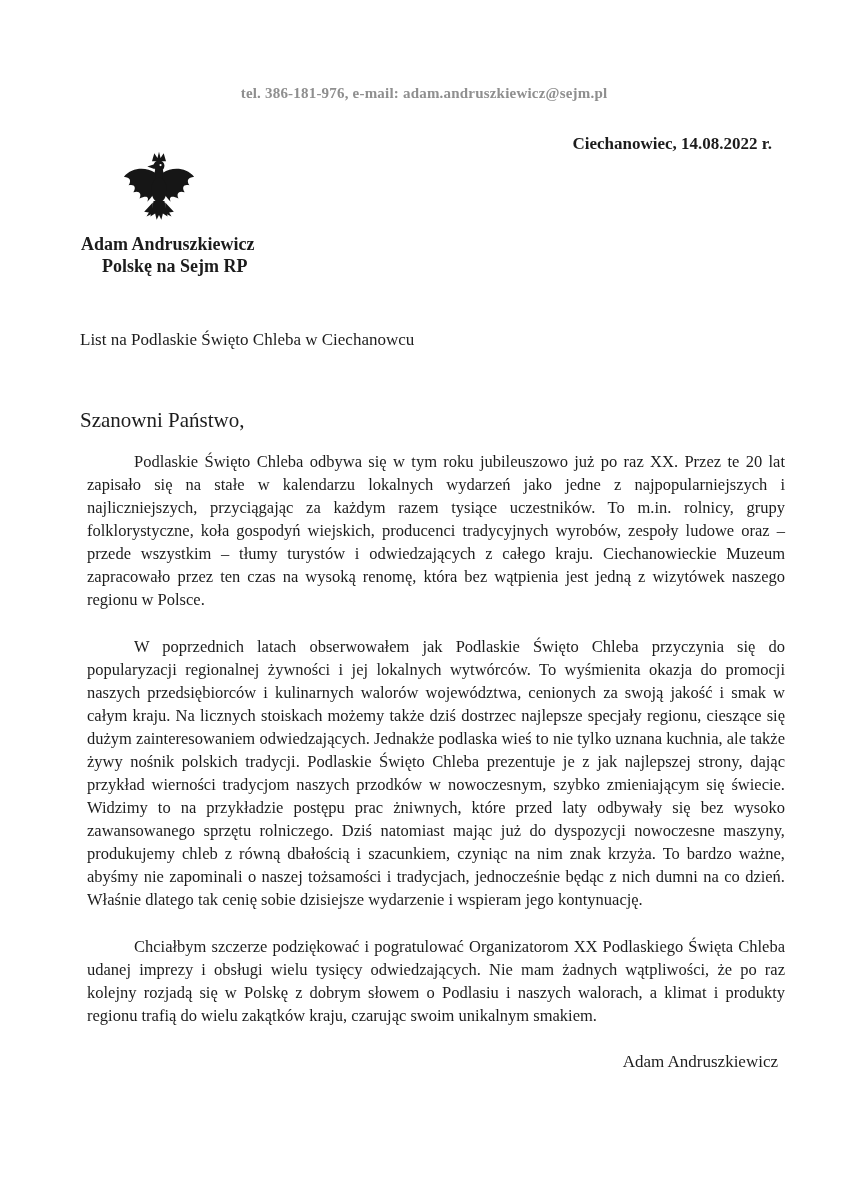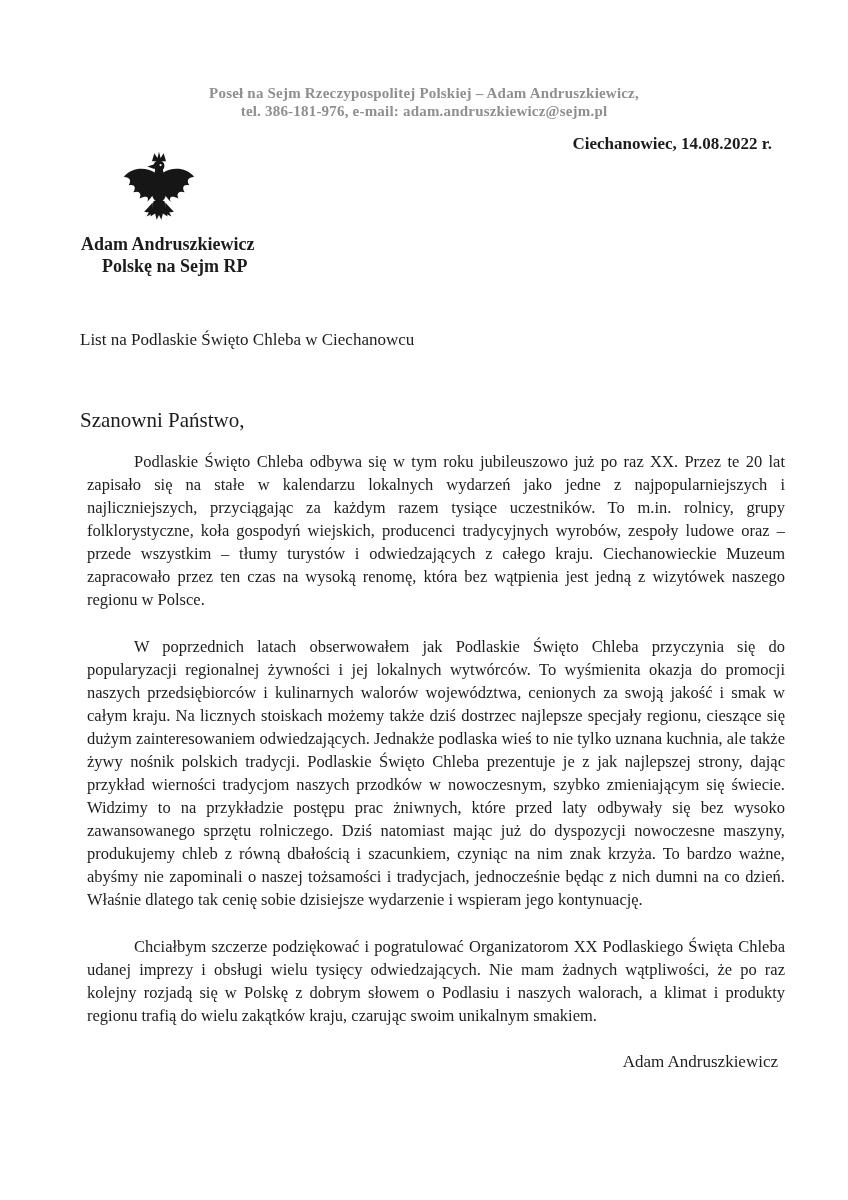--- a/index.html
+++ b/index.html
@@ -84,21 +84,20 @@
     padding-right: 7px;
     margin-top: 0;
   }
 </style>
 </head>
 <body>
 
 <div class="page">
 
   <header class="letterhead">
-    <div>Poseł na Sejm Rzeczypospolitej Polskiej – Adam Andruszkiewicz,</div>
     <div>tel. 386-181-976, e-mail: adam.andruszkiewicz@sejm.pl</div>
   </header>
 
   <div class="dateline">Ciechanowiec, 14.08.2022 r.</div>
 
   <div class="emblem">
     <svg viewBox="0 0 100 100" xmlns="http://www.w3.org/2000/svg" aria-hidden="true">
       <g fill="#161616">
 
         <path d="M41 13 L44 3 L48 9 L50 1 L52 9 L56 3 L59 13 Z"></path>

